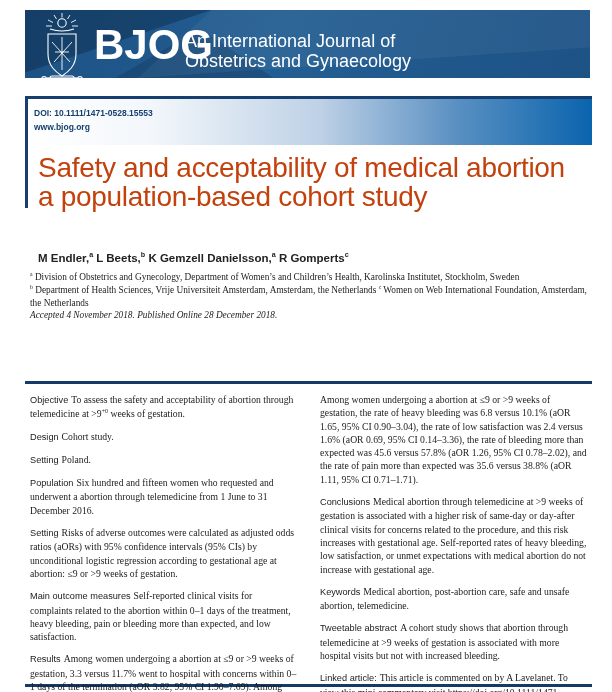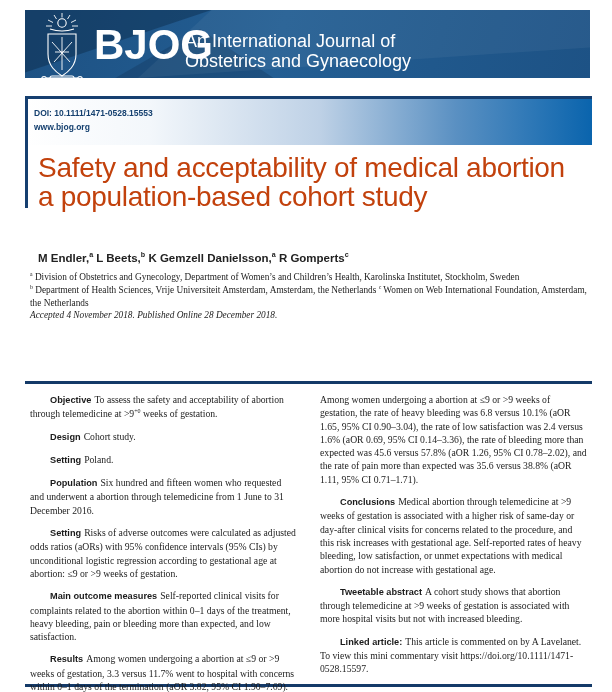--- a/index.html
+++ b/index.html
@@ -73,23 +73,22 @@
   .abstract{
     position:absolute;left:25px;top:381px;width:567px;height:300px;
     border-top:3px solid #143a68;border-bottom:3px solid #143a68;
     box-sizing:content-box;display:flex;gap:23px;padding:0;
   }
   .abs-col{width:272px;padding-top:9px;box-sizing:border-box;}
   .abs-col.left{padding-left:5px;}
   .abs-col.right{padding-right:5px;}
   .abs-para{margin:0 0 9px 0;font-size:9.7px;line-height:13.3px;}
   .abs-label{
-    font-family:"Liberation Sans",sans-serif;font-weight:bold;font-size:9.2px;
+    font-family:"Liberation Sans",sans-serif;font-weight:normal;font-size:9.2px;
     margin-right:3px;
-    margin-left:20px;
   }
   .plain-link{color:inherit;text-decoration:none;}
 </style>
 </head>
 <body>
 
 <div class="banner">
   <div class="poly-dark-tl"></div>
   <div class="poly-dark-b"></div>
   <div class="poly-light"></div>
@@ -156,16 +155,17 @@
     <p class="abs-para"><b class="abs-label">Design</b><span>Cohort study.</span></p>
     <p class="abs-para"><b class="abs-label">Setting</b><span>Poland.</span></p>
     <p class="abs-para"><b class="abs-label">Population</b><span>Six hundred and fifteen women who requested and underwent a abortion through telemedicine from 1 June to 31 December 2016.</span></p>
     <p class="abs-para"><b class="abs-label">Setting</b><span>Risks of adverse outcomes were calculated as adjusted odds ratios (aORs) with 95% confidence intervals (95% CIs) by unconditional logistic regression according to gestational age at abortion: ≤9 or &gt;9 weeks of gestation.</span></p>
     <p class="abs-para"><b class="abs-label">Main outcome measures</b><span>Self-reported clinical visits for complaints related to the abortion within 0–1 days of the treatment, heavy bleeding, pain or bleeding more than expected, and low satisfaction.</span></p>
     <p class="abs-para"><b class="abs-label">Results</b><span>Among women undergoing a abortion at ≤9 or &gt;9 weeks of gestation, 3.3 versus 11.7% went to hospital with concerns within 0–1 days of the termination (aOR 3.82, 95% CI 1.90–7.69). Among women undergoing a abortion from 11 to 14 weeks of gestation, the rate was 22.5% (aOR 9.20, 95% CI 3.58–23.60).</span></p>
   </div>
   <div class="abs-col right">
     <p class="abs-para"><span>Among women undergoing a abortion at ≤9 or &gt;9 weeks of gestation, the rate of heavy bleeding was 6.8 versus 10.1% (aOR 1.65, 95% CI 0.90–3.04), the rate of low satisfaction was 2.4 versus 1.6% (aOR 0.69, 95% CI 0.14–3.36), the rate of bleeding more than expected was 45.6 versus 57.8% (aOR 1.26, 95% CI 0.78–2.02), and the rate of pain more than expected was 35.6 versus 38.8% (aOR 1.11, 95% CI 0.71–1.71).</span></p>
     <p class="abs-para"><b class="abs-label">Conclusions</b><span>Medical abortion through telemedicine at &gt;9 weeks of gestation is associated with a higher risk of same-day or day-after clinical visits for concerns related to the procedure, and this risk increases with gestational age. Self-reported rates of heavy bleeding, low satisfaction, or unmet expectations with medical abortion do not increase with gestational age.</span></p>
+    <p class="abs-para"><b class="abs-label">Keywords</b><span>Medical abortion, post-abortion care, safe and unsafe abortion, telemedicine.</span></p>
     <p class="abs-para"><b class="abs-label">Tweetable abstract</b><span>A cohort study shows that abortion through telemedicine at &gt;9 weeks of gestation is associated with more hospital visits but not with increased bleeding.</span></p>
     <p class="abs-para"><b class="abs-label">Linked article:</b><span>This article is commented on by A Lavelanet. To view this mini commentary visit </span><span class="plain-link">https://doi.org/10.1111/1471-0528.15597.</span></p>
   </div>
 </div>
 
 </body></html>

